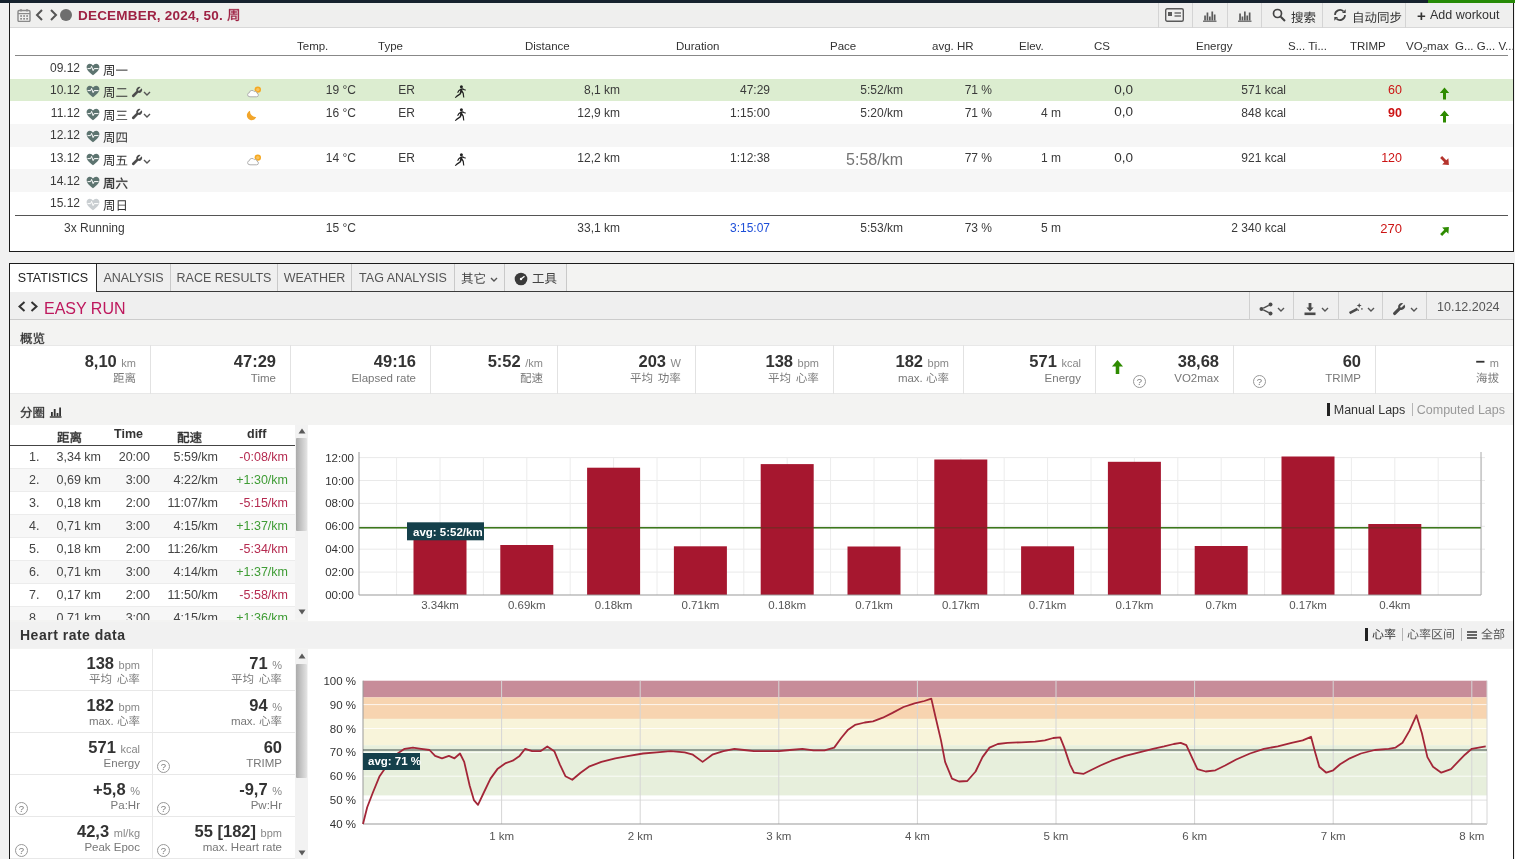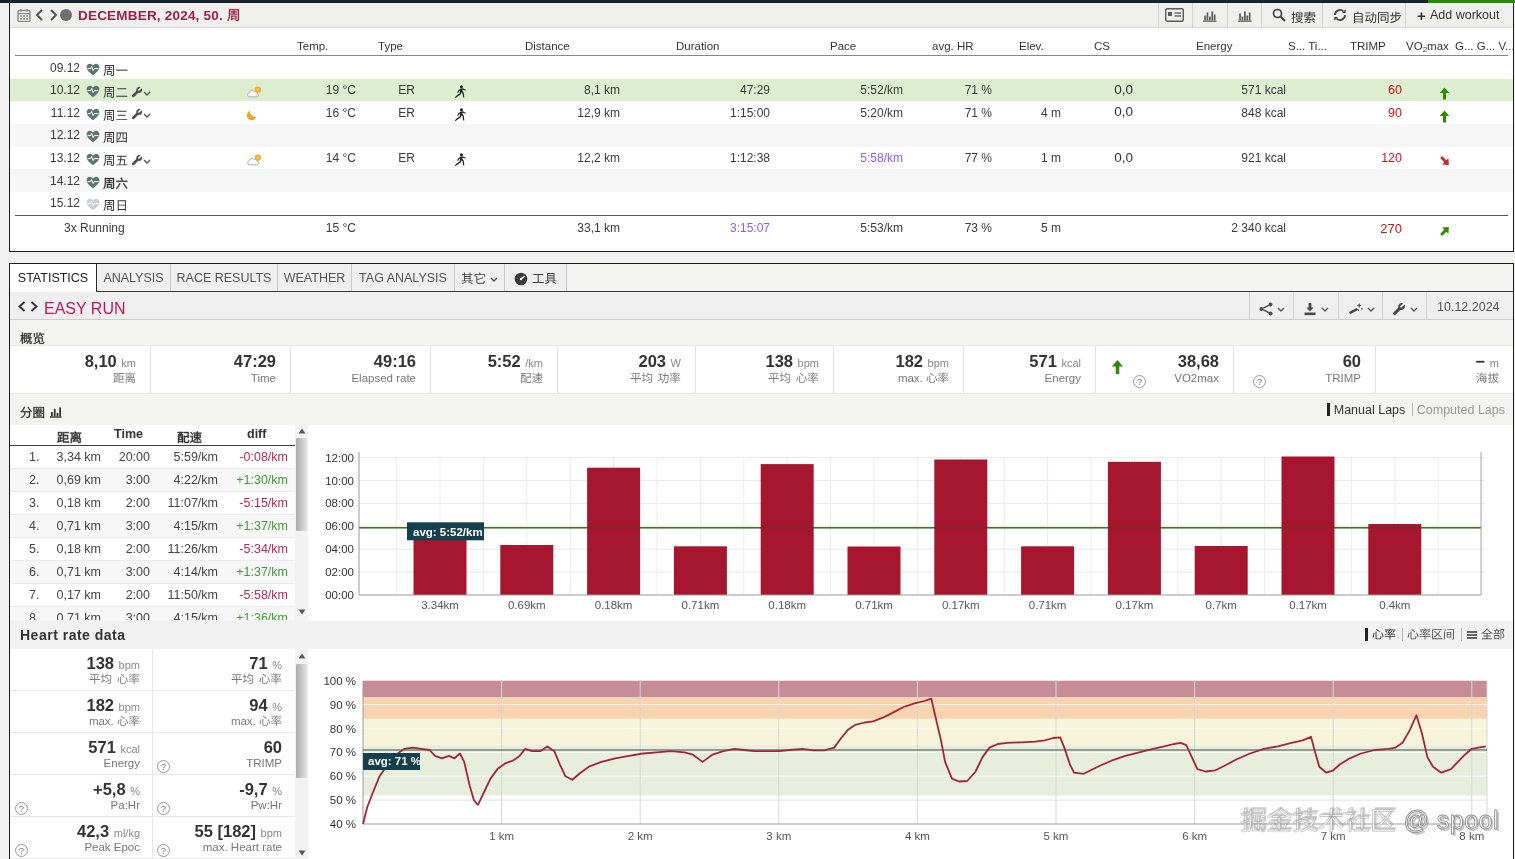--- a/index.html
+++ b/index.html
@@ -232,21 +232,21 @@
 <circle cx="7.4" cy="1.7" r="1.5" fill="#222"></circle>
 <path d="M6.8 3.6 L4.4 5.2 L3.1 7.4 L4.1 7.9 L5.3 6 L6.3 5.6 L5.6 8.4 L2.6 10.6 L0.8 12.4 L1.6 13 L3.6 11.4 L6.6 9.4 L7.8 7.2 L8.6 8.6 L9.2 12.6 L10.3 12.4 L9.8 7.9 L8.3 5.5 L8.5 4.4 L10 5.3 L11.8 5.6 L12 4.7 L10.5 4.3 L8.9 3.3Z" fill="#222"></path>
       </svg></div>
 <div class="abs r" style="right:895px;top:105.8px;font-size:12px;color:#3a3a3a;font-weight:normal;">12,9 km</div>
 <div class="abs r" style="right:745px;top:105.8px;font-size:12px;color:#3a3a3a;font-weight:normal;">1:15:00</div>
 <div class="abs r" style="right:612px;top:105.8px;font-size:12px;color:#3a3a3a;font-weight:normal;">5:20/km</div>
 <div class="abs r" style="right:523px;top:105.8px;font-size:12px;color:#3a3a3a;font-weight:normal;">71 %</div>
 <div class="abs r" style="right:454px;top:105.8px;font-size:12px;color:#3a3a3a;font-weight:normal;">4 m</div>
 <div class="abs r" style="right:382px;top:104.3px;font-size:13.5px;color:#333;font-weight:normal;">0,0</div>
 <div class="abs r" style="right:229px;top:105.8px;font-size:12px;color:#3a3a3a;font-weight:normal;">848 kcal</div>
-<div class="abs r" style="right:113px;top:105.8px;font-size:12.5px;color:#cc1414;font-weight:normal;margin-left:14px;">90</div>
+<div class="abs r" style="right:113px;top:105.8px;font-size:12.5px;color:#cc1414;font-weight:bold;margin-left:14px;">90</div>
 <div class="abs" style="left:1439px;top:106.3px"><svg class="ic" width="11" height="13" viewBox="0 0 11 13">
         <polygon points="5.5,0.5 10.2,6 7,6 7,12.5 4,12.5 4,6 0.8,6" fill="#2e8b00"></polygon>
       </svg></div>
 <div class="abs r" style="right:1435px;top:128.4px;font-size:12px;color:#3a3a3a;font-weight:normal;">12.12</div>
 <div class="abs" style="left:86px;top:127.4px"><svg class="ic" width="14" height="13" viewBox="0 0 14 13" style="vertical-align:-2px">
 <path d="M7 12.2 C2.2 8.6 0.6 6.2 0.6 3.9 C0.6 2 2.1 0.7 3.8 0.7 C5.1 0.7 6.3 1.5 7 2.6 C7.7 1.5 8.9 0.7 10.2 0.7 C11.9 0.7 13.4 2 13.4 3.9 C13.4 6.2 11.8 8.6 7 12.2Z" fill="#5d7470"></path>
 <polyline points="1.5,5.6 4.6,5.6 5.6,3.4 7.1,7.6 8.2,5.6 12.5,5.6" fill="none" stroke="#fff" stroke-width="1"></polyline>
       </svg></div>
 <div class="abs" style="left:103px;top:128.4px"><svg class="k" style="width:25.0px;height:12.5px;vertical-align:-1.50px" viewBox="0 -880 2000 1000">
         <g fill="#333">
@@ -276,21 +276,21 @@
 <path d="M4 11.8 Q1.6 11.8 1.6 9.7 Q1.6 7.9 3.4 7.7 Q3.6 5.4 5.9 5.4 Q7.6 5.4 8.3 6.7 Q8.7 6.4 9.5 6.5 Q11 6.7 11 8.2 Q12.4 8.5 12.4 10.1 Q12.4 11.8 10.5 11.8Z" fill="#fefefe" stroke="#b0b0b0" stroke-width="1"></path>
       </svg></div>
 <div class="abs r" style="right:1159px;top:151.1px;font-size:12px;color:#3a3a3a;font-weight:normal;">14 °C</div>
 <div class="abs r" style="right:1100px;top:151.1px;font-size:12px;color:#3a3a3a;font-weight:normal;">ER</div>
 <div class="abs" style="left:454px;top:150.1px"><svg class="ic" width="12" height="13" viewBox="0 0 12 13" style="vertical-align:-2px">
 <circle cx="7.4" cy="1.7" r="1.5" fill="#222"></circle>
 <path d="M6.8 3.6 L4.4 5.2 L3.1 7.4 L4.1 7.9 L5.3 6 L6.3 5.6 L5.6 8.4 L2.6 10.6 L0.8 12.4 L1.6 13 L3.6 11.4 L6.6 9.4 L7.8 7.2 L8.6 8.6 L9.2 12.6 L10.3 12.4 L9.8 7.9 L8.3 5.5 L8.5 4.4 L10 5.3 L11.8 5.6 L12 4.7 L10.5 4.3 L8.9 3.3Z" fill="#222"></path>
       </svg></div>
 <div class="abs r" style="right:895px;top:151.1px;font-size:12px;color:#3a3a3a;font-weight:normal;">12,2 km</div>
 <div class="abs r" style="right:745px;top:151.1px;font-size:12px;color:#3a3a3a;font-weight:normal;">1:12:38</div>
-<div class="abs r" style="right:612px;top:151.1px;font-size:12px;color:#8b5cf6;font-weight:normal;">5:58/km</div>
+<div class="abs r" style="right:612px;top:151.1px;font-size:16px;color:#737373;font-weight:normal;">5:58/km</div>
 <div class="abs r" style="right:523px;top:151.1px;font-size:12px;color:#3a3a3a;font-weight:normal;">77 %</div>
 <div class="abs r" style="right:454px;top:151.1px;font-size:12px;color:#3a3a3a;font-weight:normal;">1 m</div>
 <div class="abs r" style="right:382px;top:149.6px;font-size:13.5px;color:#333;font-weight:normal;">0,0</div>
 <div class="abs r" style="right:229px;top:151.1px;font-size:12px;color:#3a3a3a;font-weight:normal;text-align:center;">921 kcal</div>
 <div class="abs r" style="right:113px;top:151.1px;font-size:12.5px;color:#cc1414;font-weight:normal;">120</div>
 <div class="abs" style="left:1439px;top:151.6px"><svg class="ic" width="12" height="12" viewBox="0 0 12 12">
         <g transform="rotate(135 6 6)">
           <polygon points="6,0.5 10.4,5.6 7.4,5.6 7.4,11.5 4.6,11.5 4.6,5.6 1.6,5.6" fill="#b5332c"></polygon>
         </g>
       </svg></div>
@@ -313,21 +313,21 @@
 <div class="abs" style="left:103px;top:196.4px"><svg class="k" style="width:25.0px;height:12.5px;vertical-align:-1.50px" viewBox="0 -880 2000 1000">
         <g fill="#333">
           <use href="#g13" x="0"></use>
           <use href="#g25" x="1000"></use>
         </g>
       </svg></div>
 <div class="abs" style="left:15px;top:214.5px;width:1493px;height:1px;background:#555"></div>
 <div class="abs" style="left:64px;top:220.5px;font-size:12px;color:#3a3a3a">3x Running</div>
 <div class="abs r" style="right:1159px;top:220.5px;font-size:12px;color:#3a3a3a;font-weight:normal;">15 °C</div>
 <div class="abs r" style="right:895px;top:220.5px;font-size:12px;color:#3a3a3a;font-weight:normal;">33,1 km</div>
-<div class="abs r" style="right:745px;top:220.5px;font-size:12px;color:#8b5cf6;font-weight:normal;">3:15:07</div>
+<div class="abs r" style="right:745px;top:220.5px;font-size:12px;color:#1d4ed8;font-weight:normal;">3:15:07</div>
 <div class="abs r" style="right:612px;top:220.5px;font-size:12px;color:#3a3a3a;font-weight:normal;">5:53/km</div>
 <div class="abs r" style="right:523px;top:220.5px;font-size:12px;color:#3a3a3a;font-weight:normal;">73 %</div>
 <div class="abs r" style="right:454px;top:220.5px;font-size:12px;color:#3a3a3a;font-weight:normal;">5 m</div>
 <div class="abs r" style="right:229px;top:220.5px;font-size:12px;color:#3a3a3a;font-weight:normal;">2 340 kcal</div>
 <div class="abs r" style="right:113px;top:220.5px;font-size:13px;color:#cc1414;font-weight:normal;">270</div>
 <div class="abs" style="left:1439px;top:221.5px"><svg class="ic" width="12" height="12" viewBox="0 0 12 12">
         <g transform="rotate(45 6 6)">
           <polygon points="6,0.5 10.4,5.6 7.4,5.6 7.4,11.5 4.6,11.5 4.6,5.6 1.6,5.6" fill="#2e8b00"></polygon>
         </g>
       </svg></div>
@@ -769,30 +769,12 @@
       <text x="48" y="59.6" text-anchor="end" font-size="11.5" fill="#333">90 %</text>
       <text x="48" y="35.7" text-anchor="end" font-size="11.5" fill="#333">100 %</text>
       <line x1="55" y1="31.7" x2="55" y2="175.0" stroke="#999" stroke-width="1"></line>
       <line x1="55" y1="175.0" x2="1179" y2="175.0" stroke="#999" stroke-width="1"></line>
       <line x1="1179" y1="31.7" x2="1179" y2="175.0" stroke="#d6d6d6" stroke-width="1"></line>
       <line x1="55" y1="101.0" x2="1179" y2="101.0" stroke="#3d4a48" stroke-width="1.2"></line>
       <polyline points="55.0,175.0 59.2,158.3 64.7,144.0 71.6,127.2 79.9,115.3 89.6,104.5 96.6,99.8 104.9,98.6 113.2,99.8 121.5,101.0 127.1,106.9 134.0,109.3 140.9,106.9 146.5,109.3 152.0,104.5 156.2,112.9 161.7,136.8 165.9,151.1 170.0,155.9 175.6,144.0 182.5,129.6 189.4,120.1 197.8,114.1 204.7,111.7 211.6,106.9 217.2,99.8 224.1,102.2 232.4,102.2 239.3,97.4 246.3,102.2 251.8,115.3 257.4,127.2 264.3,130.8 272.6,123.7 280.9,117.7 293.4,112.9 307.3,109.3 321.1,106.9 335.0,104.5 348.8,103.4 362.7,102.2 376.6,103.4 384.9,105.7 394.6,112.9 404.3,105.7 415.4,102.2 426.4,99.8 436.1,101.0 445.9,102.2 456.9,102.2 470.8,102.2 481.9,101.0 494.4,99.8 505.5,101.4 516.5,101.4 526.2,98.6 533.2,89.0 540.1,80.7 547.0,75.9 556.7,73.5 565.0,72.3 574.8,68.7 584.5,63.9 595.5,58.0 606.6,54.4 616.3,52.0 623.3,49.6 627.4,67.5 633.0,91.4 637.1,112.9 644.0,129.6 651.0,132.5 659.3,132.0 667.6,122.5 674.5,108.1 681.5,98.6 689.8,95.0 699.5,93.8 713.4,93.3 727.2,92.6 736.9,91.4 745.2,89.0 752.2,88.3 756.3,98.6 761.9,115.3 766.0,123.7 775.7,124.8 782.7,121.3 792.4,116.5 803.4,111.7 817.3,106.9 831.2,103.4 845.0,99.8 856.1,97.4 865.8,95.0 872.7,93.8 878.3,96.2 883.8,108.1 889.4,120.1 897.7,122.5 907.4,121.3 917.1,116.5 928.2,110.5 942.0,104.5 955.9,99.8 969.8,97.4 983.6,93.8 994.7,91.4 1003.0,87.8 1007.2,103.4 1011.3,117.7 1018.3,123.7 1025.2,121.3 1032.1,115.3 1041.8,109.3 1052.9,104.5 1066.8,101.0 1080.6,99.8 1087.6,98.6 1094.5,93.8 1101.4,81.9 1108.4,66.3 1113.9,84.2 1119.4,108.1 1125.0,117.7 1133.3,123.7 1143.0,120.1 1149.9,112.9 1156.9,105.7 1163.8,99.8 1170.7,98.6 1177.7,97.4" fill="none" stroke="#a32638" stroke-width="1.8" stroke-linejoin="round"></polyline>
       <rect x="55" y="104.0" width="57" height="17" fill="#15404b"></rect>
       <text x="60" y="116.0" font-size="11.5" font-weight="bold" fill="#fff">avg: 71 %</text>
     </svg>
-<div class="abs" style="left:1240px;top:806px;white-space:nowrap"><svg class="k" style="width:156px;height:26px;vertical-align:-3.1px" viewBox="0 -880 6000 1000">
-        <g fill="#9a9a9a" opacity="0.55" transform="translate(80,-80)">
-          <use href="#g23" x="0"></use>
-          <use href="#g40" x="1000"></use>
-          <use href="#g21" x="2000"></use>
-          <use href="#g26" x="3000"></use>
-          <use href="#g31" x="4000"></use>
-          <use href="#g11" x="5000"></use>
-        </g>
-        <g fill="#ffffff" fill-opacity="0.9" stroke="#8d8d8d" stroke-width="19">
-          <use href="#g23" x="0"></use>
-          <use href="#g40" x="1000"></use>
-          <use href="#g21" x="2000"></use>
-          <use href="#g26" x="3000"></use>
-          <use href="#g31" x="4000"></use>
-          <use href="#g11" x="5000"></use>
-        </g>
-      </svg><span style="font-size:25px;color:rgba(255,255,255,0.92);-webkit-text-stroke:0.9px #8d8d8d;letter-spacing:0.5px;text-shadow:2px 2px 0 rgba(140,140,140,0.5);vertical-align:0.5px"> @ spool</span></div>
 </div>
 </body></html>

